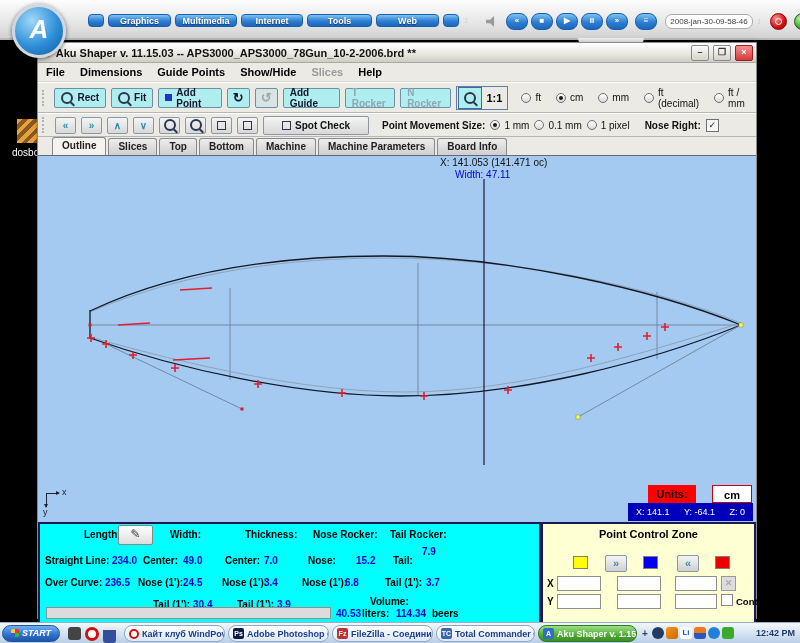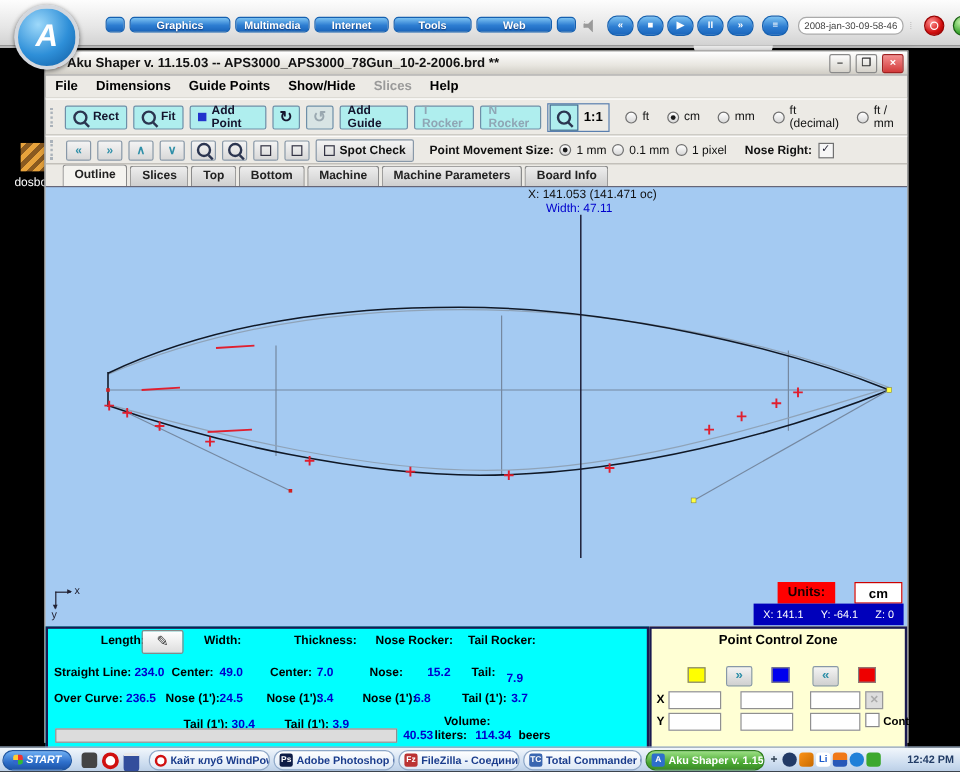--- a/index.html
+++ b/index.html
@@ -73,21 +73,21 @@
                    display:flex;align-items:center;justify-content:center;}
   .zlabel{font:bold 11px "Liberation Sans",sans-serif;}
   .radio{width:10px;height:10px;border-radius:50%;border:1px solid #707070;
          background:linear-gradient(#FFF,#D8D8D8);display:inline-block;box-sizing:border-box;flex:none;}
   .radio.on::after{content:"";display:block;width:4px;height:4px;background:#1A1A1A;border-radius:50%;margin:2px;}
   .rlabel{display:flex;align-items:center;gap:4px;font:10px "Liberation Sans",sans-serif;color:#111;}
   .sb{width:21px;height:17px;background:linear-gradient(#F4F4F4,#D8D8D8);border:1px solid #8898A8;
       border-radius:2px;display:flex;align-items:center;justify-content:center;
       font:bold 10px "Liberation Sans",sans-serif;color:#2E8FA8;box-sizing:border-box;}
   .sqicon{width:7px;height:7px;border:1px solid #334;}
-  #spotcheck{height:17px;display:flex;align-items:center;gap:4px;padding:0 6px;
+  #spotcheck{height:17px;display:flex;align-items:center;gap:4px;padding:0 18px;
              background:linear-gradient(#F4F4F4,#D8D8D8);border:1px solid #8898A8;border-radius:2px;
              font:bold 10px "Liberation Sans",sans-serif;color:#111;}
   .blabel{font:bold 10px "Liberation Sans",sans-serif;color:#111;}
   .cb{width:11px;height:11px;border:1px solid #707070;background:#F6F6F6;text-align:center;
       font:bold 9px/10px "DejaVu Sans",sans-serif;color:#223;}
   .cb.on::after{content:"✓";}
   
   #tabsbar{height:18px;display:flex;align-items:flex-end;gap:2px;padding-left:14px;}
   .tab{height:16px;padding:0 9px;background:linear-gradient(#EDEDED,#CFCFCF);
        border:1px solid #8A8A8A;border-bottom:none;border-radius:3px 3px 0 0;
@@ -163,21 +163,21 @@
   #clock{position:absolute;right:5px;top:5px;font:bold 9px "Liberation Sans",sans-serif;color:#223C66;}
 </style>
 </head>
 <body>
 
 <div id="screen">
 
   <div id="shellbar">
     <div class="pillrow" style="left:88px;">
       <div class="bluepill cap"></div>
-      <div class="bluepill" style="width:84px;">Graphics</div>
+      <div class="bluepill" style="width:63px;">Graphics</div>
       <div class="bluepill" style="width:62px;">Multimedia</div>
       <div class="bluepill" style="width:62px;">Internet</div>
       <div class="bluepill" style="width:65px;">Tools</div>
       <div class="bluepill" style="width:63px;">Web</div>
       <div class="bluepill cap"></div>
       <span class="dotsep">⁞</span>
     </div>
     <div id="mediarow">
       <div id="speaker"></div>
       <div class="mediabtn">«</div>
@@ -394,21 +394,21 @@
 
         <span class="dl" style="left:5px;top:31px;">Straight Line:</span>
         <span class="dv" style="left:72px;top:31px;">234.0</span>
         <span class="dl" style="left:103px;top:31px;">Center:</span>
         <span class="dv" style="left:143px;top:31px;">49.0</span>
         <span class="dl" style="left:185px;top:31px;">Center:</span>
         <span class="dv" style="left:224px;top:31px;">7.0</span>
         <span class="dl" style="left:268px;top:31px;">Nose:</span>
         <span class="dv" style="left:316px;top:31px;">15.2</span>
         <span class="dl" style="left:353px;top:31px;">Tail:</span>
-        <span class="dv" style="left:382px;top:36px;">7.9</span>
+        <span class="dv" style="left:382px;top:22px;">7.9</span>
 
         <span class="dl" style="left:5px;top:53px;">Over Curve:</span>
         <span class="dv" style="left:65px;top:53px;">236.5</span>
         <span class="dl" style="left:98px;top:53px;">Nose (1'):</span>
         <span class="dv" style="left:143px;top:53px;">24.5</span>
         <span class="dl" style="left:182px;top:53px;">Nose (1'):</span>
         <span class="dv" style="left:224px;top:53px;text-align:center;">3.4</span>
         <span class="dl" style="left:262px;top:53px;">Nose (1'):</span>
         <span class="dv" style="left:305px;top:53px;">6.8</span>
         <span class="dl" style="left:345px;top:53px;">Tail (1'):</span>

